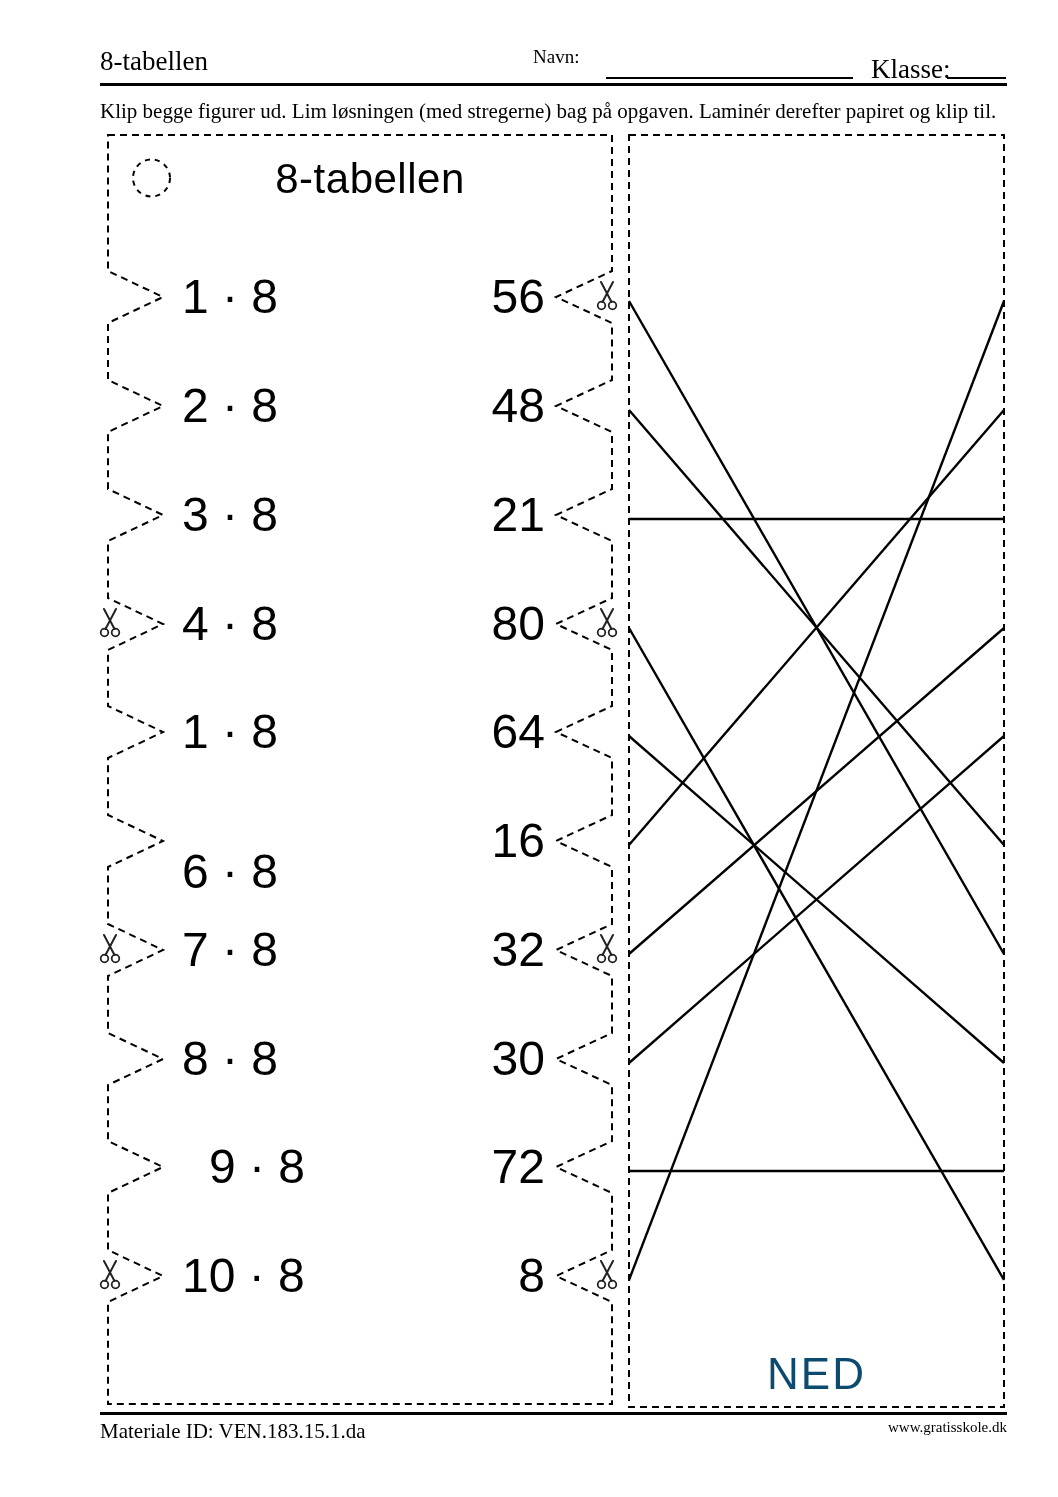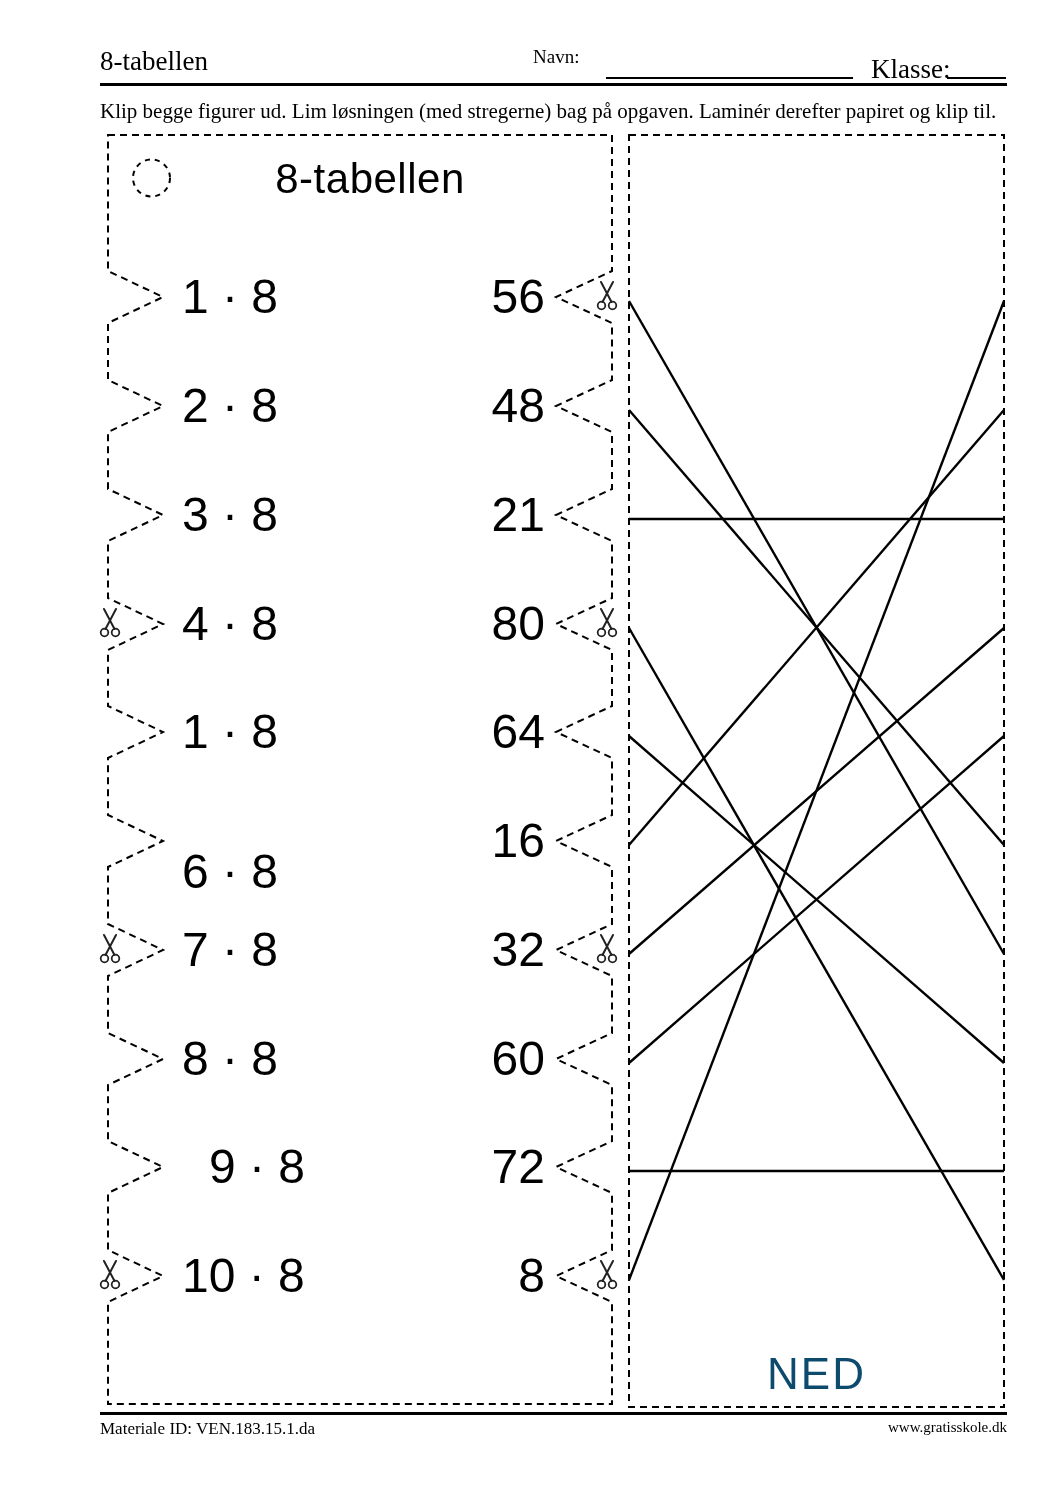--- a/index.html
+++ b/index.html
@@ -16,21 +16,21 @@
   .hdr-class{left:871px;top:54px;font-size:27px;}
   .class-line{left:947px;top:77px;width:59px;border-bottom:2px solid #000;height:0;}
   .hdr-rule{left:100px;top:83px;width:907px;height:3px;background:#000;}
   .instruction{left:100px;top:99px;font-size:21px;white-space:nowrap;}
   .card-title{left:128px;top:155px;width:484px;text-align:center;font-size:42px;letter-spacing:0.5px;}
   .op-label{left:629px;top:154px;width:375px;text-align:center;font-size:44px;letter-spacing:2px;}
   .ned-label{left:629px;top:1349px;width:375px;text-align:center;font-size:44px;letter-spacing:2px;}
   .row-text{position:absolute;font-size:48px;line-height:56px;height:56px;white-space:nowrap;}
   .answer{width:206px;text-align:right;}
   .ftr-rule{left:100px;top:1412px;width:907px;height:3px;background:#000;}
-  .ftr-left{left:100px;top:1419px;font-size:17px;}
+  .ftr-left{left:100px;top:1419px;font-size:21px;}
   .ftr-right{left:607px;top:1419px;width:400px;text-align:right;font-size:15px;}
   svg#overlay{position:absolute;left:0;top:0;}
 </style>
 </head>
 <body>
 
 <div class="page">
 
   <svg id="overlay" width="1058" height="1497" viewBox="0 0 1058 1497">
       <path d="M 108 135 L 612 135 L 612 271 L 556 297 L 612 323 L 612 380 L 556 406 L 612 432 L 612 489 L 556 515 L 612 541 L 612 598 L 556 624 L 612 650 L 612 706 L 556 732 L 612 758 L 612 815 L 556 841 L 612 867 L 612 924 L 556 950 L 612 976 L 612 1033 L 556 1059 L 612 1085 L 612 1141 L 556 1167 L 612 1193 L 612 1250 L 556 1276 L 612 1302 L 612 1404 L 108 1404 L 108 1302 L 163 1276 L 108 1250 L 108 1193 L 163 1167 L 108 1141 L 108 1085 L 163 1059 L 108 1033 L 108 976 L 163 950 L 108 924 L 108 867 L 163 841 L 108 815 L 108 758 L 163 732 L 108 706 L 108 650 L 163 624 L 108 598 L 108 541 L 163 515 L 108 489 L 108 432 L 163 406 L 108 380 L 108 323 L 163 297 L 108 271 Z" fill="none" stroke="#000" stroke-width="2" stroke-dasharray="7 5"></path>
@@ -108,21 +108,21 @@
       <div class="row-text answer" style="left: 339px; top: 487px;">21</div>
       <div class="row-text" style="left: 182px; top: 596px;">4 · 8</div>
       <div class="row-text answer" style="left: 339px; top: 596px;">80</div>
       <div class="row-text" style="left: 182px; top: 704px;">1 · 8</div>
       <div class="row-text answer" style="left: 339px; top: 704px;">64</div>
       <div class="row-text" style="left: 182px; top: 813px; margin-top: 31px;">6 · 8</div>
       <div class="row-text answer" style="left: 339px; top: 813px;">16</div>
       <div class="row-text" style="left: 182px; top: 922px;">7 · 8</div>
       <div class="row-text answer" style="left: 339px; top: 922px;">32</div>
       <div class="row-text" style="left: 182px; top: 1031px;">8 · 8</div>
-      <div class="row-text answer" style="left: 339px; top: 1031px;">60</div>
+      <div class="row-text answer" style="left: 339px; top: 1031px;">30</div>
       <div class="row-text" style="left: 182px; top: 1139px; margin-left: 27px;">9 · 8</div>
       <div class="row-text answer" style="left: 339px; top: 1139px;">72</div>
       <div class="row-text" style="left: 182px; top: 1248px;">10 · 8</div>
       <div class="row-text answer" style="left: 339px; top: 1248px;">8</div>
     </div>
 
   <div class="abs ned-label" style="color: #0c4a6e;">NED</div>
 
   <div class="abs ftr-rule"></div>
   <div class="abs serif ftr-left">Materiale ID: VEN.183.15.1.da</div>

